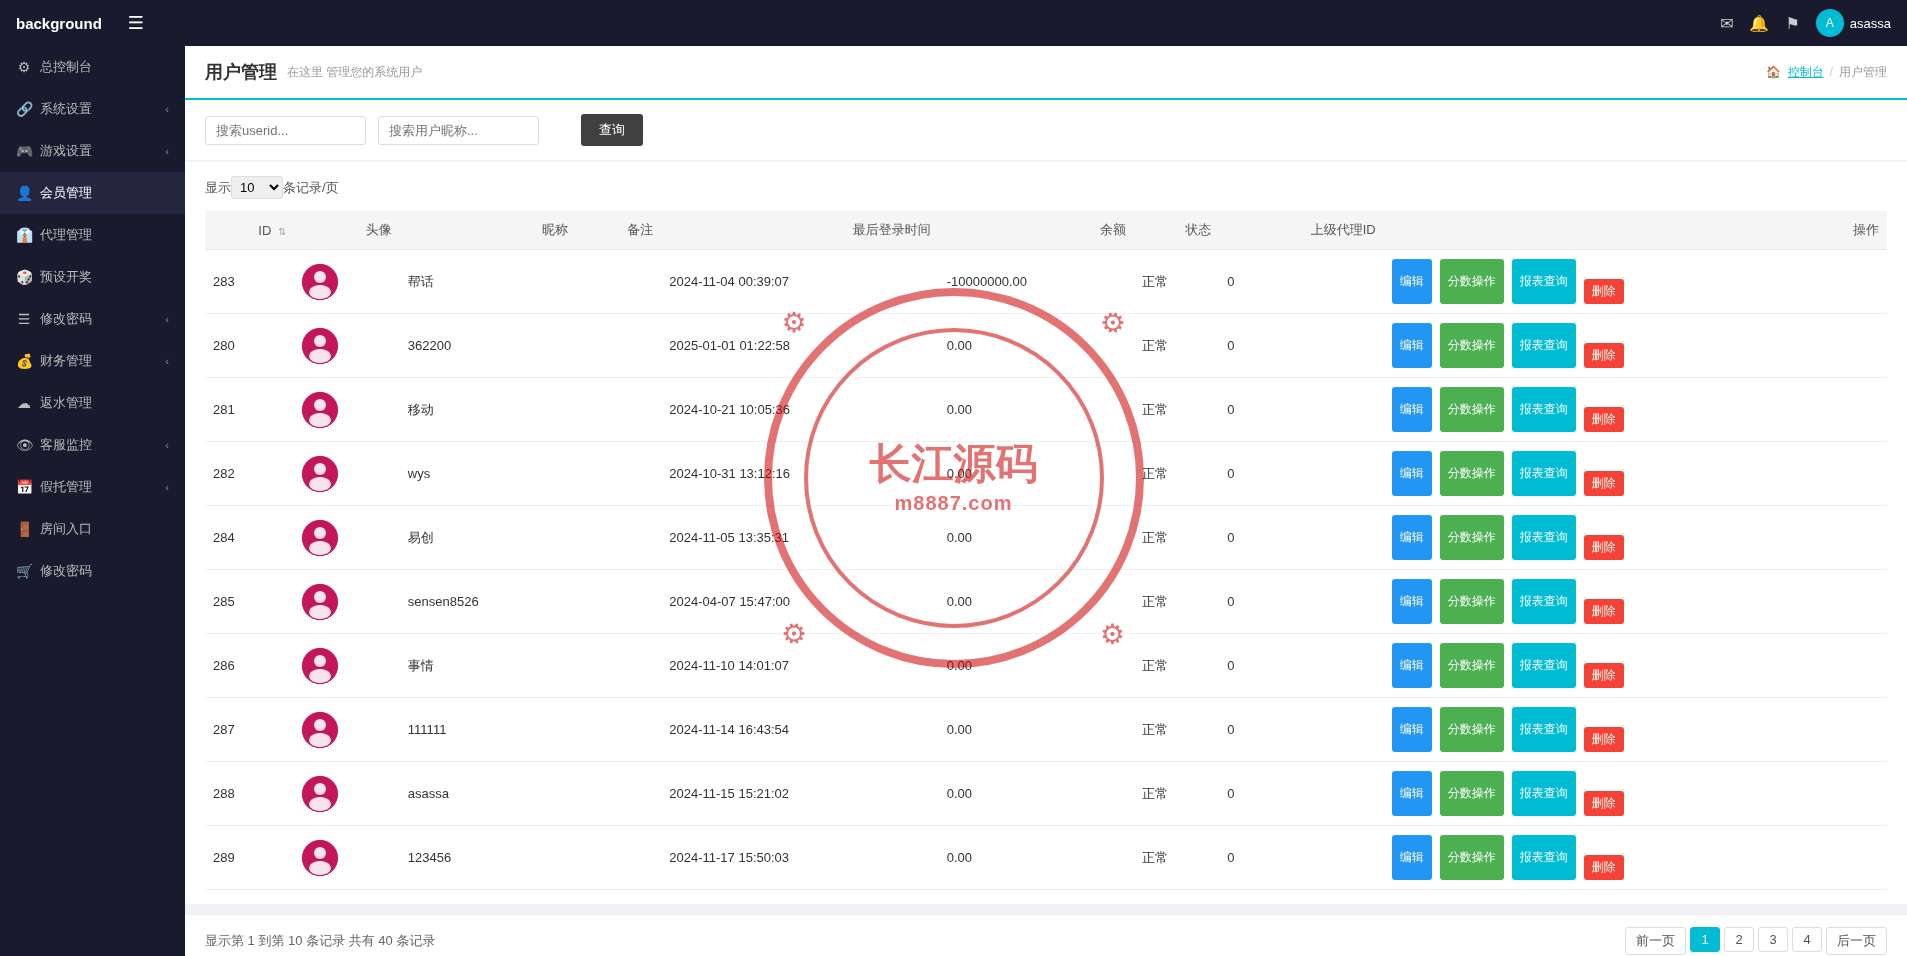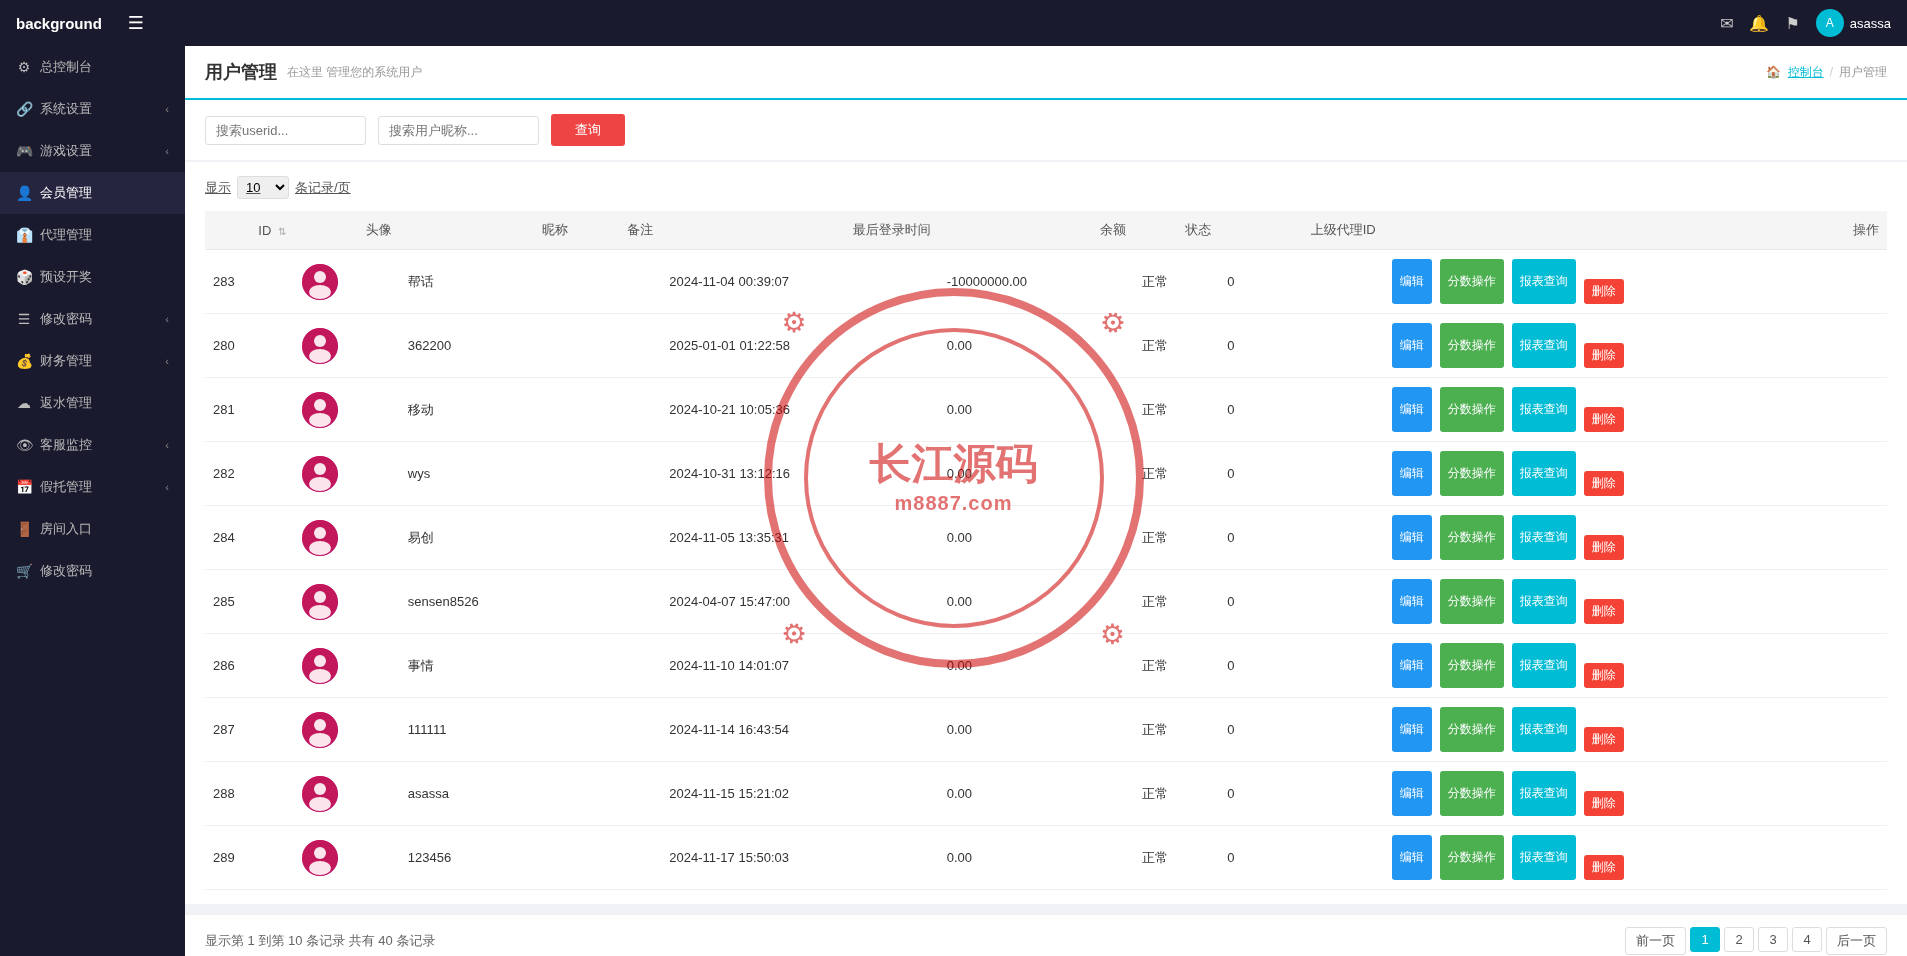--- a/index.html
+++ b/index.html
@@ -87,46 +87,45 @@
     }
     .search-bar input {
       border: 1px solid #ddd;
       border-radius: 3px;
       padding: 6px 10px;
       font-size: 13px;
       width: 161px;
       outline: none;
     }
     .btn-query {
-      background: #ef4444;
+      background: #404040;
       color: #fff;
       border: none;
-      padding: 7px 24px;
+      padding: 7px 18px;
       border-radius: 3px;
       cursor: pointer;
       font-size: 13px;
+      margin-left: 30px;
     }
 
     
     .table-container {
       background: #fff;
       margin: 0 0 10px 0;
       padding: 14px 20px;
       flex: 1;
     }
 
     
     .per-page-row {
       display: flex;
       align-items: center;
-      gap: 6px;
       margin-bottom: 12px;
       font-size: 13px;
       color: #555;
-      text-decoration: underline;
     }
     .per-page-row select {
       border: 1px solid #ddd;
       border-radius: 3px;
       padding: 2px 4px;
       font-size: 13px;
     }
 
     
     table { width: 100%; border-collapse: collapse; font-size: 13px; }

